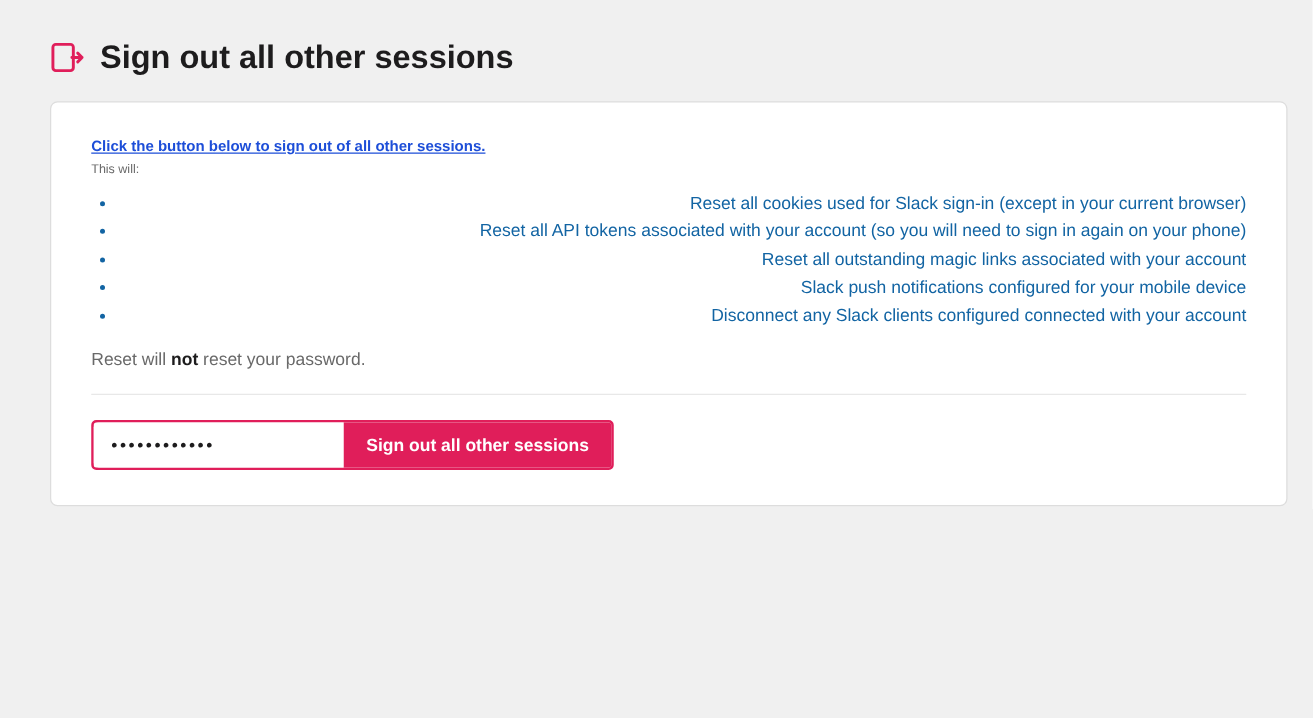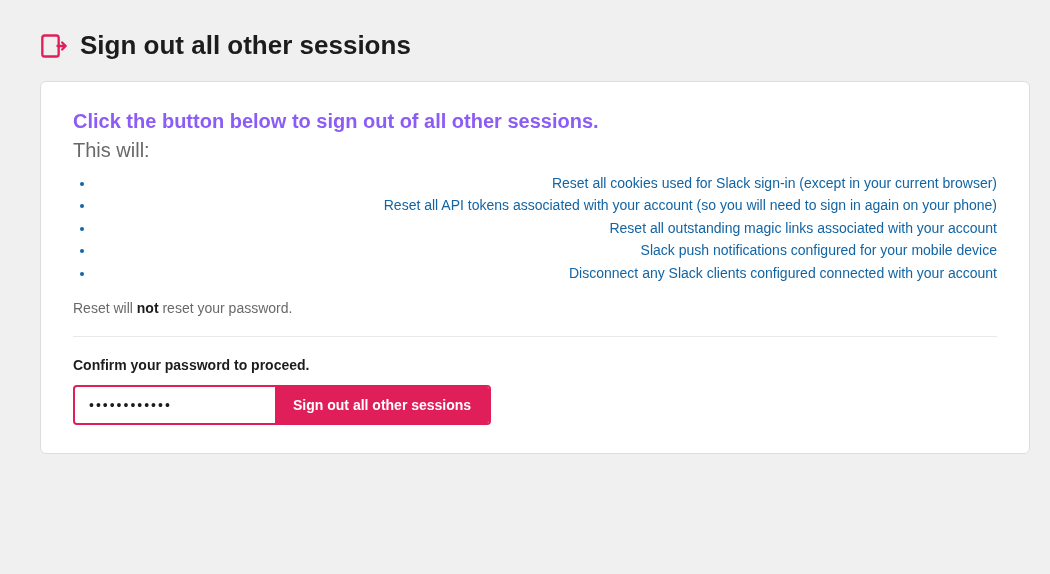--- a/index.html
+++ b/index.html
@@ -50,27 +50,28 @@
 
     .card {
       background: #ffffff;
       border: 1px solid #dddddd;
       border-radius: 6px;
       padding: 28px 32px;
     }
 
     .card-intro-bold {
       font-weight: 700;
-      font-size: 20px;
-      color: #8b5cf6;
+      font-size: 12px;
+      color: #1d4ed8;
       margin-bottom: 6px;
+      text-decoration: underline;
     }
 
     .card-this-will {
-      font-size: 20px;
+      font-size: 10px;
       color: #696969;
       margin-bottom: 10px;
     }
 
     .effects-list {
       list-style: disc;
       padding-left: 22px;
       margin-bottom: 16px;
     }
 
@@ -164,20 +165,19 @@
       <li>Slack push notifications configured for your mobile device</li>
       <li>Disconnect any Slack clients configured connected with your account</li>
     </ul>
 
     <p class="password-note">
       <span>Reset will </span><strong>not</strong><span> reset your password.</span>
     </p>
 
     <hr class="divider">
 
-    <p class="confirm-label">Confirm your password to proceed.</p>
 
     <div class="form-row">
       <input type="password" class="password-input" value="••••••••••••" style="">
       <button class="sign-out-button">Sign out all other sessions</button>
     </div>
   </div>
 </div>
 
 </body></html>

